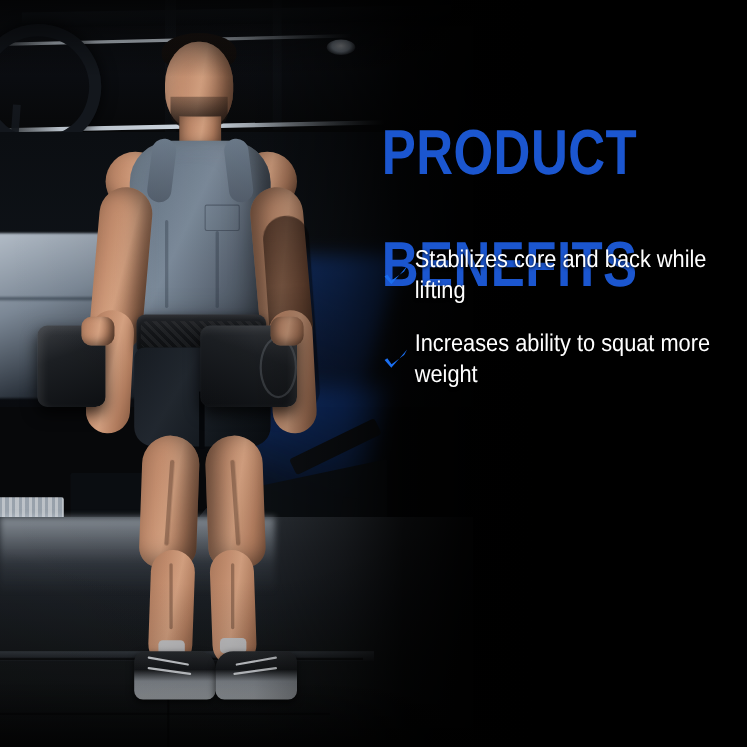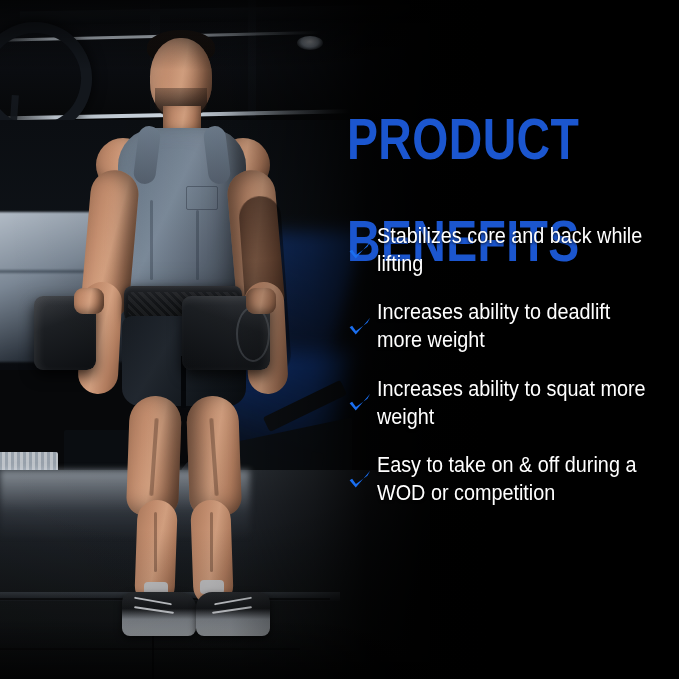--- a/index.html
+++ b/index.html
@@ -293,43 +293,27 @@
 
       <div class="benefit">
         <span class="check">
           <svg viewBox="0 0 24 24">
               <path d="M2.5 11.8 L8.4 18.6 L22.2 2.6 L19.6 7.4 L8.6 15.4 L4.9 10.2 Z" fill="#1a6ef0"></path>
             </svg>
         </span>
         <span class="btext">Stabilizes core and back while lifting</span>
       </div>
 
-      <div class="benefit">
-        <span class="check">
-          <svg viewBox="0 0 24 24">
-              <path d="M2.5 11.8 L8.4 18.6 L22.2 2.6 L19.6 7.4 L8.6 15.4 L4.9 10.2 Z" fill="#1a6ef0"></path>
-            </svg>
-        </span>
-        <span class="btext">Increases ability to deadlift more weight</span>
-      </div>
 
 
       <div class="benefit">
         <span class="check">
           <svg viewBox="0 0 24 24">
               <path d="M2.5 11.8 L8.4 18.6 L22.2 2.6 L19.6 7.4 L8.6 15.4 L4.9 10.2 Z" fill="#1a6ef0"></path>
             </svg>
         </span>
         <span class="btext">Increases ability to squat more weight</span>
       </div>
 
-      <div class="benefit">
-        <span class="check">
-          <svg viewBox="0 0 24 24">
-              <path d="M2.5 11.8 L8.4 18.6 L22.2 2.6 L19.6 7.4 L8.6 15.4 L4.9 10.2 Z" fill="#1a6ef0"></path>
-            </svg>
-        </span>
-        <span class="btext">Easy to take on &amp; off during a WOD or competition</span>
-      </div>
 
     </div>
   </div>
 </div>
 
 </body></html>

